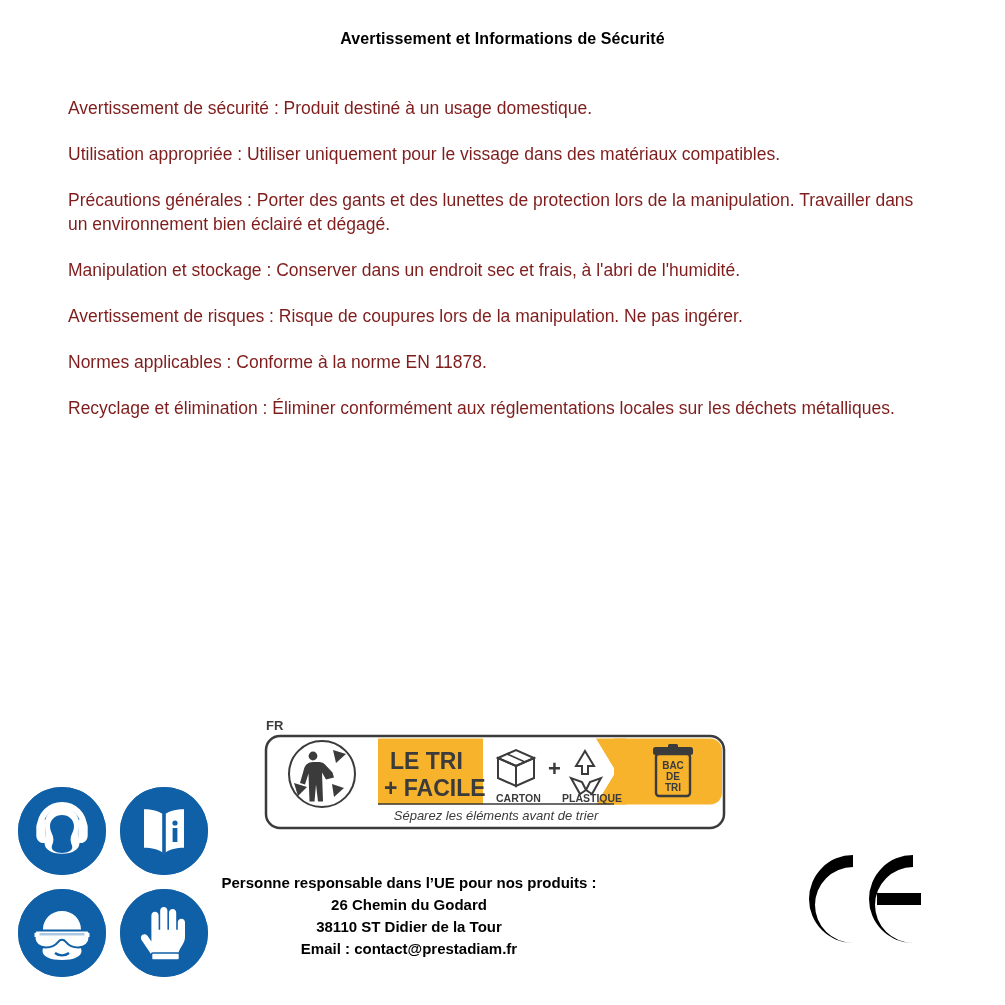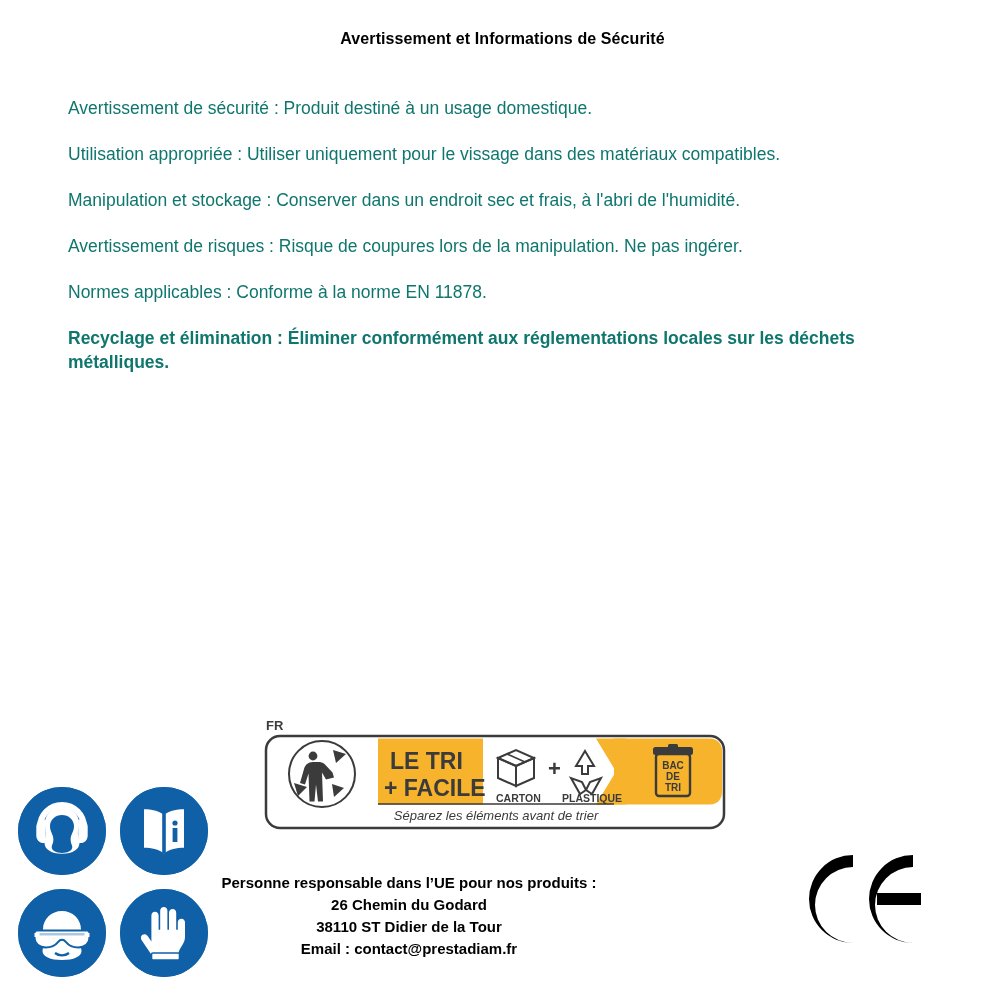--- a/index.html
+++ b/index.html
@@ -32,23 +32,23 @@
   .body-block {
     position: absolute;
     top: 78px;
     left: 68px;
     width: 868px;
   }
   .para {
     font-size: 17.5px;
     line-height: 24px;
     margin-bottom: 22px;
-    color: #0f766e;
-  }
-  .para:last-child { margin-bottom: 0; font-weight: bold; }
+    color: #7f1d1d;
+  }
+  .para:last-child { margin-bottom: 0; }
 
   
   .picto-grid {
     position: absolute;
     left: 18px;
     top: 787px;
     width: 196px;
     height: 196px;
   }
   .picto {
@@ -100,20 +100,21 @@
 </head>
 <body>
 
 <div class="page">
 
   <div class="doc-title">Avertissement et Informations de Sécurité</div>
 
   <div class="body-block">
     <p class="para">Avertissement de sécurité : Produit destiné à un usage domestique.</p>
     <p class="para">Utilisation appropriée : Utiliser uniquement pour le vissage dans des matériaux compatibles.</p>
+    <p class="para">Précautions générales : Porter des gants et des lunettes de protection lors de la manipulation. Travailler dans un environnement bien éclairé et dégagé.</p>
     <p class="para">Manipulation et stockage : Conserver dans un endroit sec et frais, à l'abri de l'humidité.</p>
     <p class="para">Avertissement de risques : Risque de coupures lors de la manipulation. Ne pas ingérer.</p>
     <p class="para">Normes applicables : Conforme à la norme EN 11878.</p>
     <p class="para">Recyclage et élimination : Éliminer conformément aux réglementations locales sur les déchets métalliques.</p>
   </div>
 
   <div class="picto-grid">
 
     <div class="picto p1">
       <svg viewBox="0 0 88 88" xmlns="http://www.w3.org/2000/svg">

